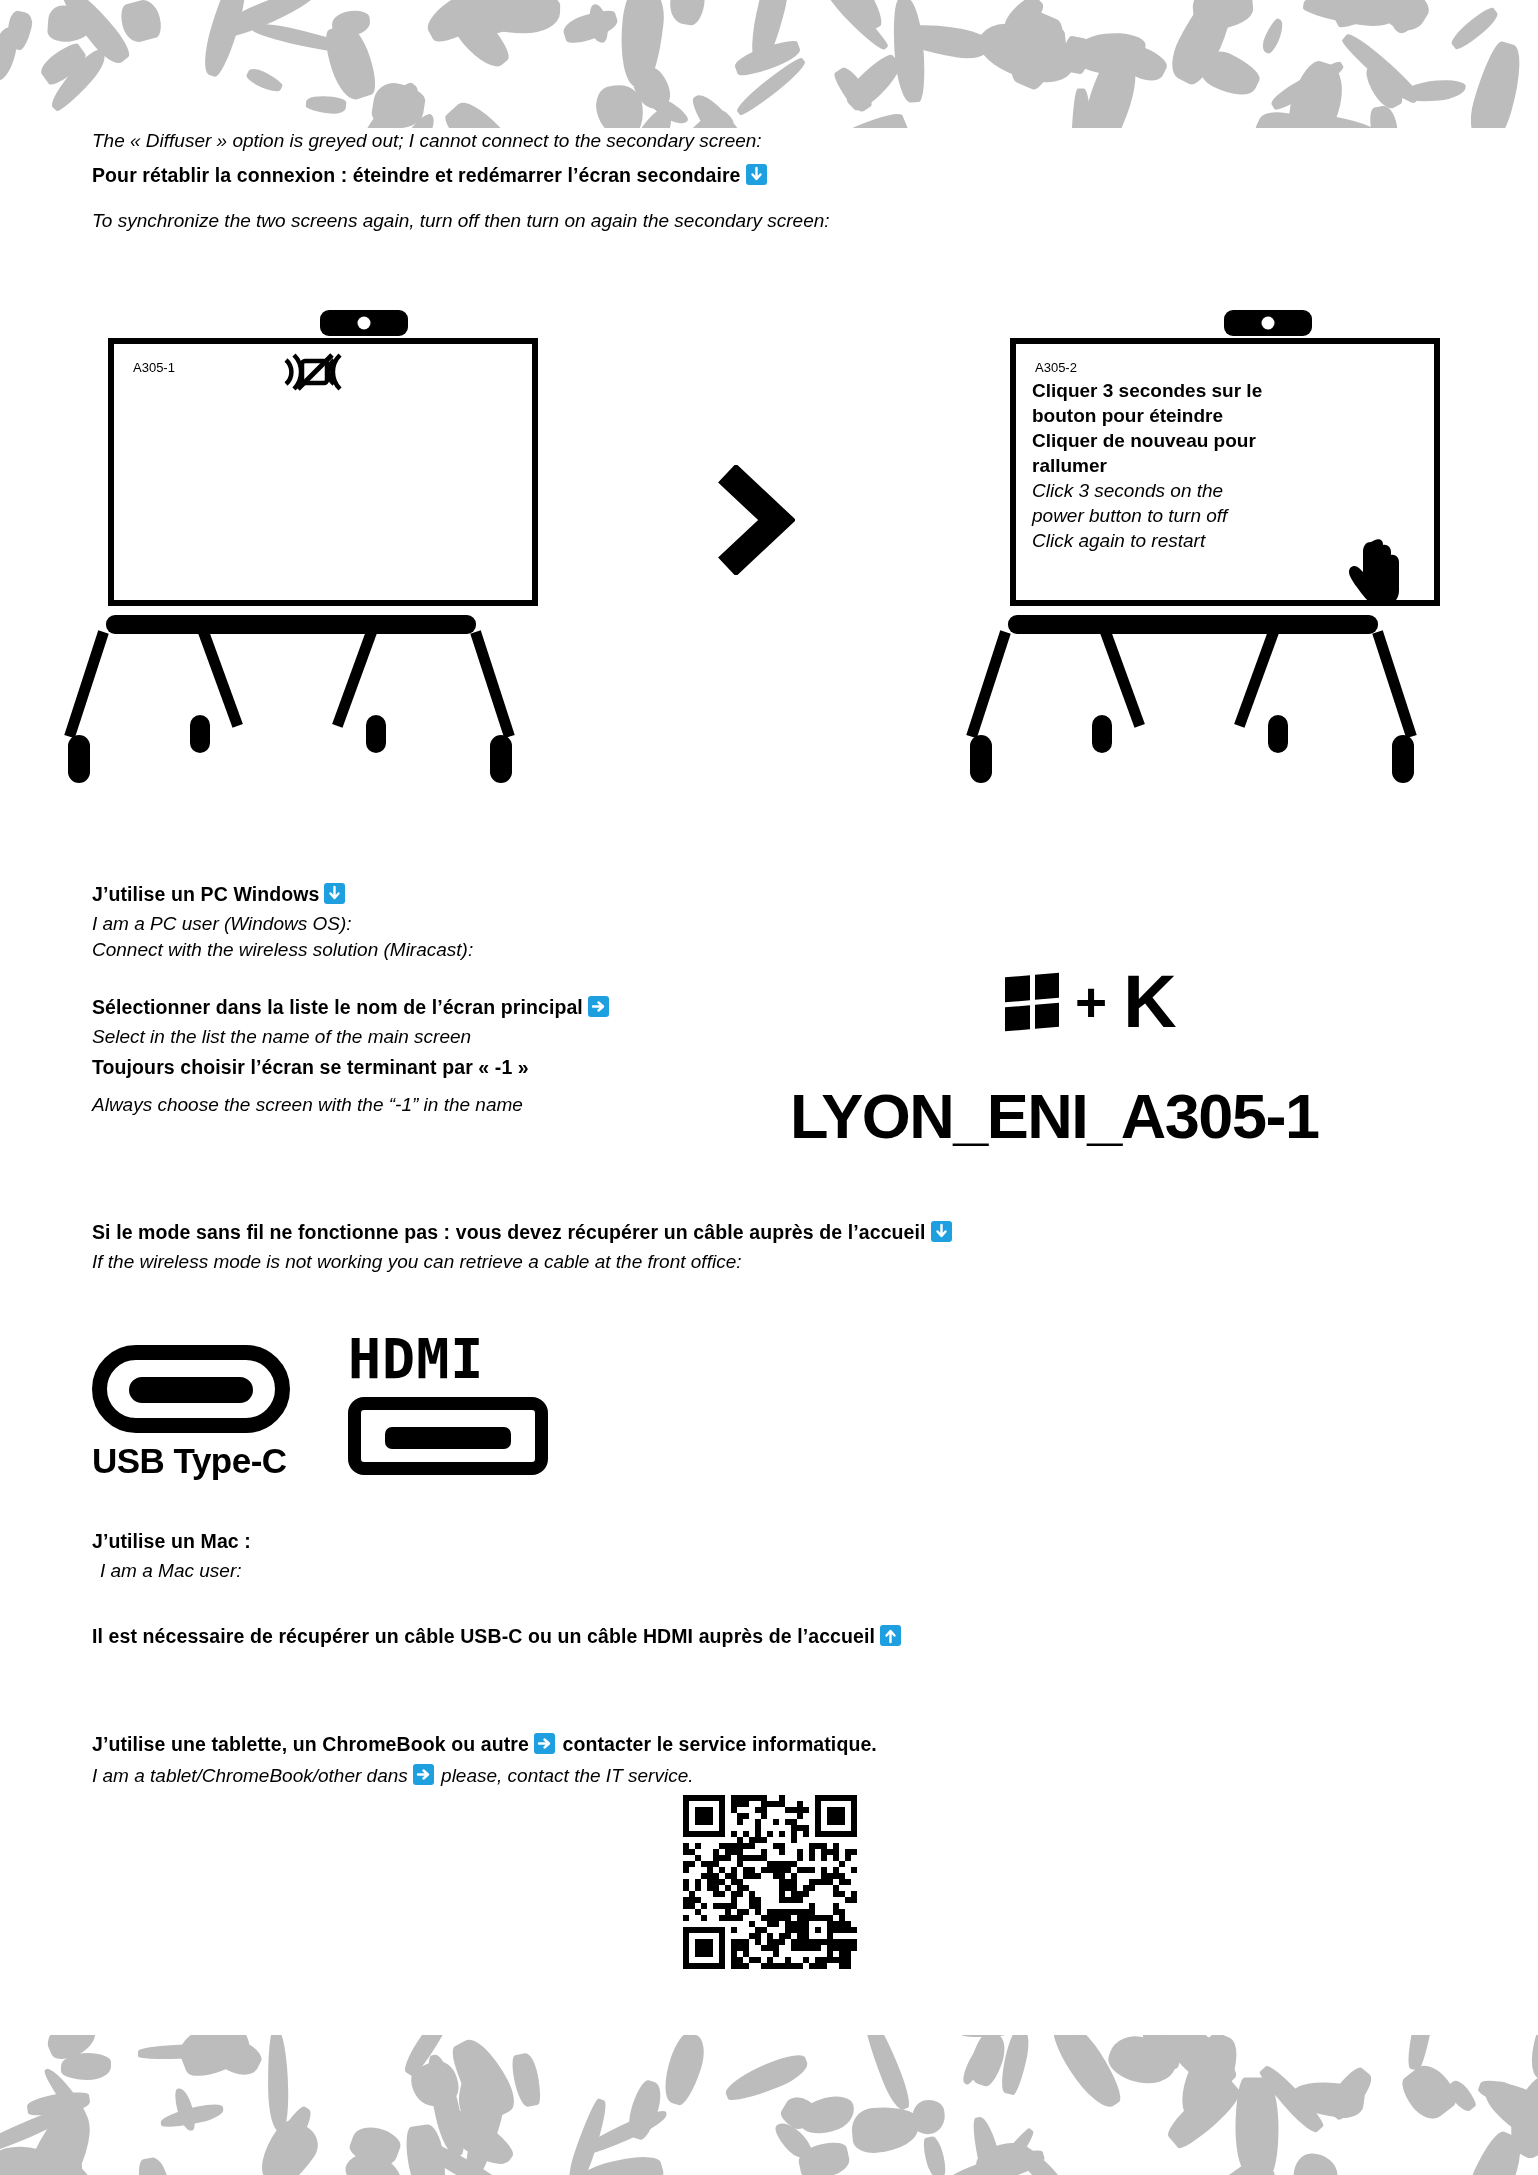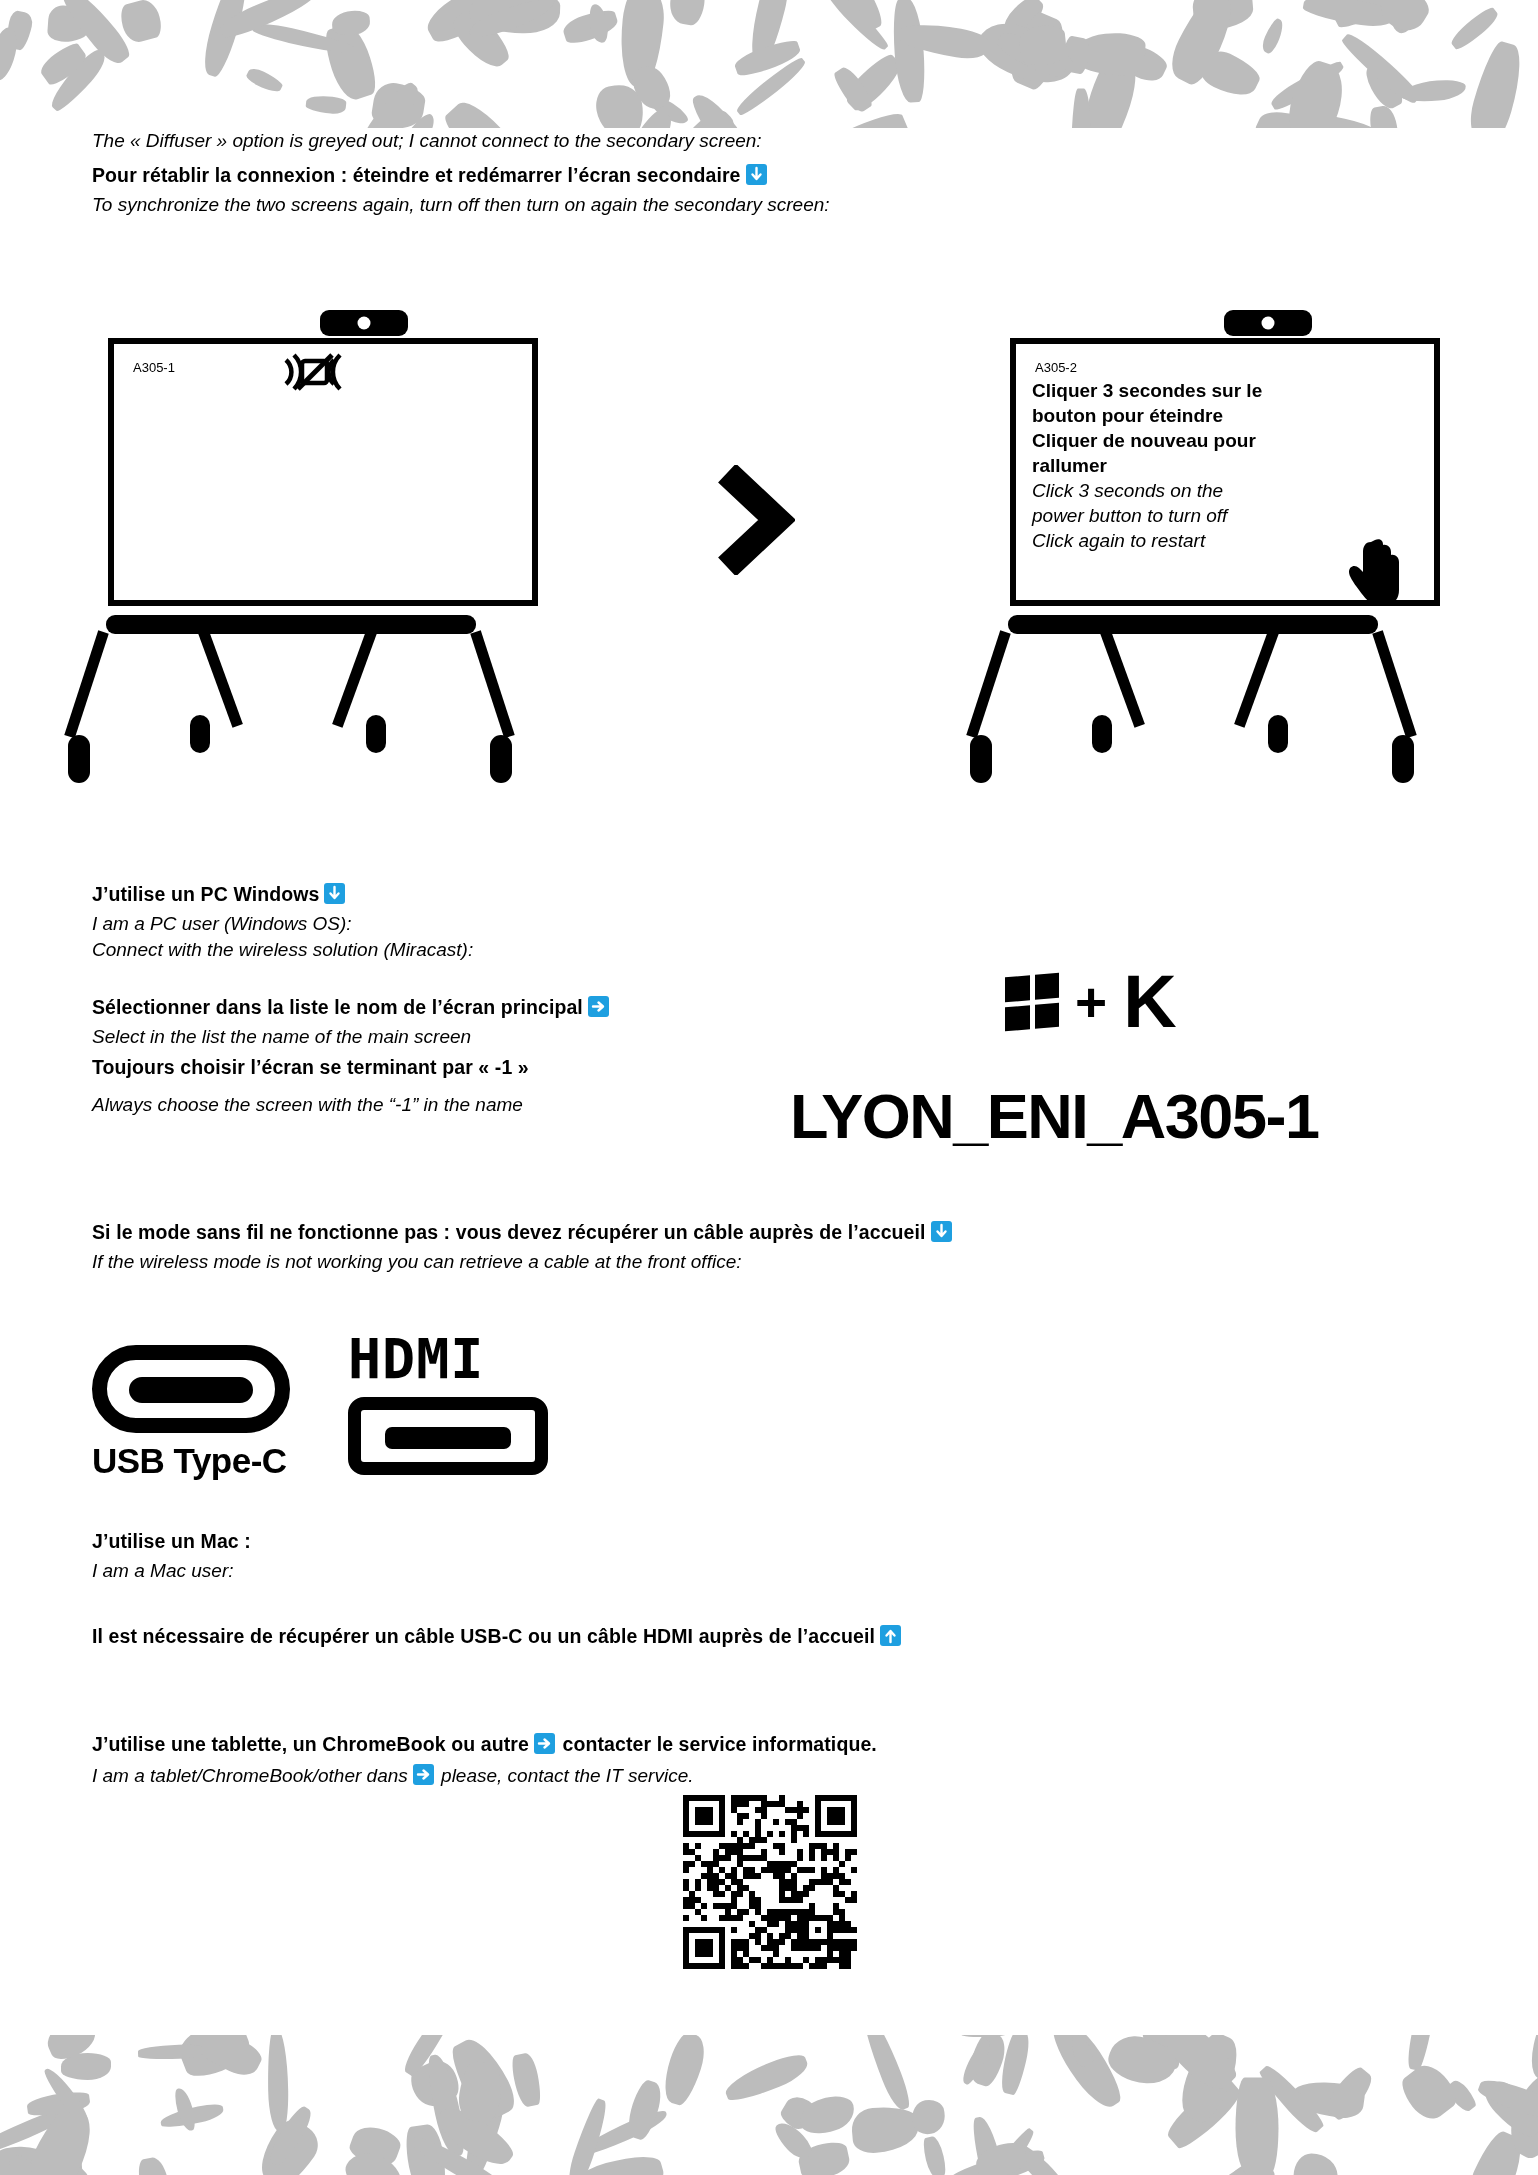--- a/index.html
+++ b/index.html
@@ -380,21 +380,21 @@
 
 <div class="page">
 
   <div class="txt-block" style="left:92px; top:124px; width:1330px;">
     <div class="line-en" style="margin-top:4px;">The « Diffuser » option is greyed out; I cannot connect to the secondary screen:</div>
     <div class="line-fr" style="margin-top:7px;">
       <span>Pour rétablir la connexion : éteindre et redémarrer l’écran secondaire</span><span class="arrow-badge"><svg width="21" height="21" viewBox="0 0 21 21">
             <path d="M10.5 4 L10.5 12 M6.5 10.5 L10.5 15 L14.5 10.5" stroke="#ffffff" stroke-width="2.4" fill="none" stroke-linecap="round" stroke-linejoin="round"></path>
           </svg></span>
     </div>
-    <div class="line-en" style="margin-top:4px;">To synchronize the two screens again, turn off then turn on again the secondary screen:</div>
+    <div class="line-en" style="margin-top:20px;">To synchronize the two screens again, turn off then turn on again the secondary screen:</div>
   </div>
 
   <div class="screen-wrap" style="left:98px; top:310px; width:470px; height:545px;">
     <div class="screen-cam" style="left:222px; top:0px; width:88px; height:26px;">
         <span class="lens"></span>
       </div>
     <div class="screen-box" style="left:10px; top:28px; width:430px; height:268px;"></div>
     <div class="screen-label" style="left:35px; top:50px;">A305-1</div>
 
     <div style="position:absolute; left:178px; top:42px;">
@@ -502,21 +502,21 @@
     <div class="usbc-label">USB Type-C</div>
   </div>
 
   <div class="hdmi-wrap" style="left:348px; top:1332px;">
     <div class="hdmi-word">HDMI</div>
     <div class="hdmi-port"></div>
   </div>
 
   <div class="txt-block" style="left:92px; top:1528px; width:1300px;">
     <div class="line-fr">J’utilise un Mac :</div>
-    <div class="line-en" style="margin-top:4px;">I am a Mac user:</div>
+    <div class="line-en" style="margin-top:4px;margin-left:8px;">I am a Mac user:</div>
   </div>
 
   <div class="txt-block" style="left:92px; top:1622px; width:1330px;">
     <div class="line-fr">
       <span>Il est nécessaire de récupérer un câble USB-C ou un câble HDMI auprès de l’accueil</span><span class="arrow-badge"><svg width="21" height="21" viewBox="0 0 21 21">
             <path d="M10.5 17 L10.5 9 M6.5 10.5 L10.5 6 L14.5 10.5" stroke="#ffffff" stroke-width="2.4" fill="none" stroke-linecap="round" stroke-linejoin="round"></path>
           </svg></span>
     </div>
   </div>
 

